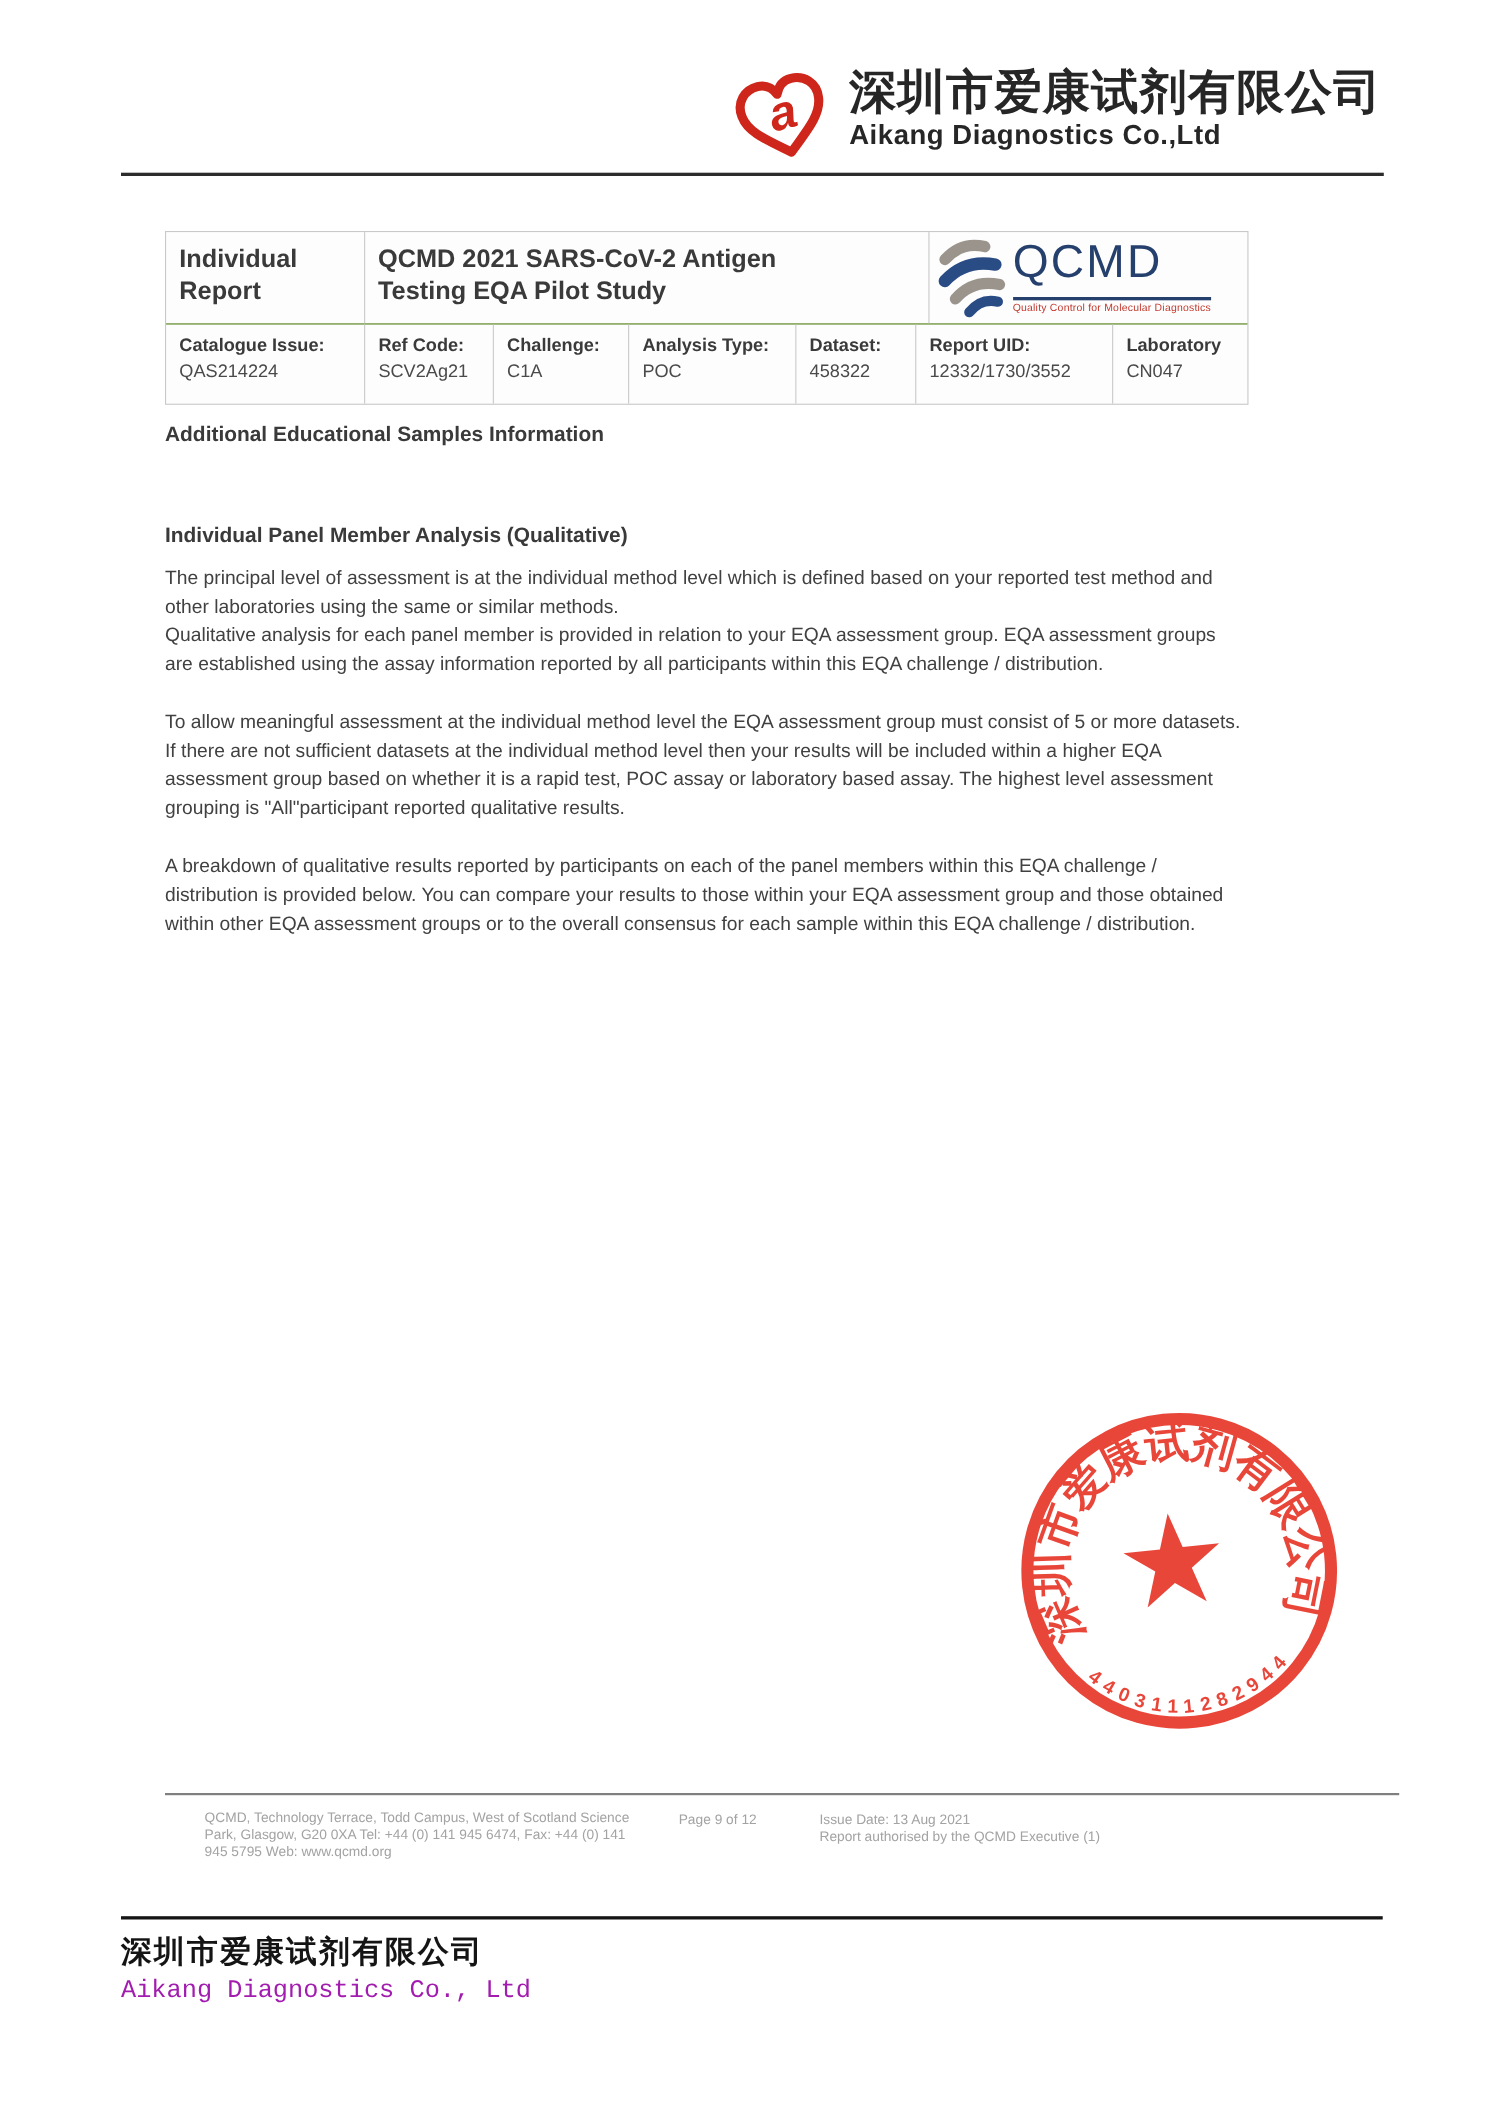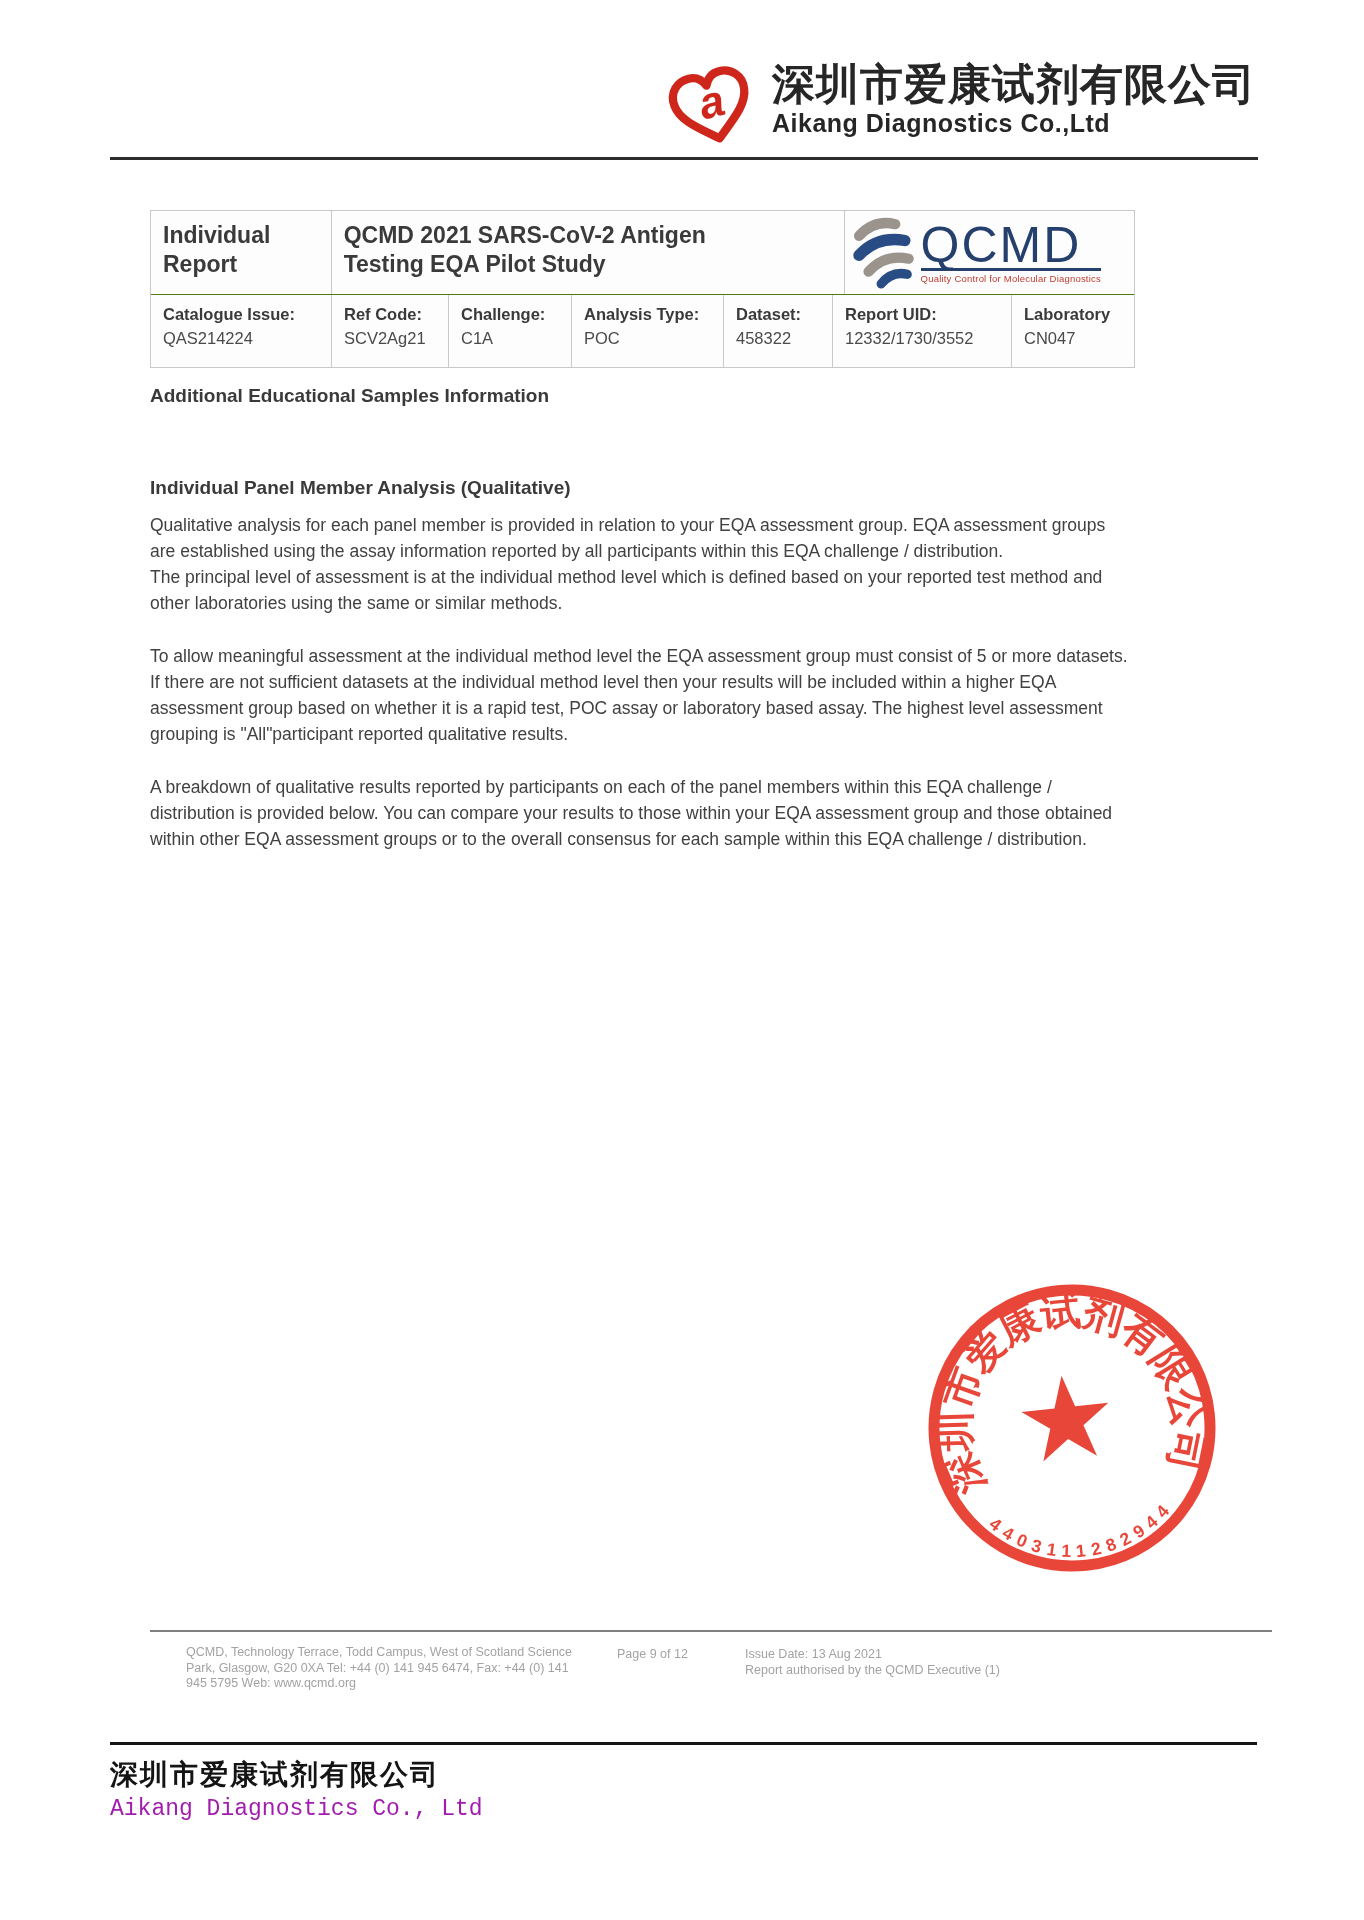--- a/index.html
+++ b/index.html
@@ -25,22 +25,22 @@
   .c2{width:514px;}
   .c2 .rt-title{max-width:420px;}
   .c3{width:290px;display:flex;align-items:center;gap:6px;padding:4px 6px;}
   .fld-label{font-size:16.5px;font-weight:bold;color:#3a3a3a;white-space:nowrap;}
   .fld-value{font-size:16.5px;color:#4a4a4a;margin-top:5px;white-space:nowrap;}
   .f1{width:181px;} .f2{width:117px;} .f3{width:123px;} .f4{width:152px;}
   .f5{width:109px;} .f6{width:179px;} .f7{flex:1;}
 
   
   .qcmd-word{display:flex;flex-direction:column;}
-  .qcmd-text{font-size:50px;line-height:.92;font-weight:500;color:#26406e;letter-spacing:2px;
-             border-bottom:3px solid #26406e;padding-bottom:0;}
+  .qcmd-text{font-size:42px;line-height:.92;font-weight:500;color:#26406e;letter-spacing:2px;
+             border-bottom:3px solid #26406e;padding-bottom:12px;}
   .qcmd-tag{color:#c23a2e;font-size:9.5px;font-weight:normal;margin-top:2px;white-space:nowrap;letter-spacing:.2px;}
 
   
   .h-section{position:absolute;left:150px;font-size:19px;font-weight:bold;color:#3a3a3a;}
   .h1{top:385px;}
   .h2{top:477px;}
   .bodytext{position:absolute;left:150px;top:512px;width:978px;font-size:17.5px;line-height:26px;color:#414141;}
   .bodytext p{margin:0;}
   .pblock{margin-bottom:27px;}
 
@@ -133,22 +133,22 @@
         <div class="fld-value">CN047</div>
       </div>
     </div>
   </div>
 
   <div class="h-section h1">Additional Educational Samples Information</div>
   <div class="h-section h2">Individual Panel Member Analysis (Qualitative)</div>
 
   <div class="bodytext">
     <div class="pblock">
+      <p>The principal level of assessment is at the individual method level which is defined based on your reported test method and other laboratories using the same or similar methods.</p>
       <p>Qualitative analysis for each panel member is provided in relation to your EQA assessment group. EQA assessment groups are established using the assay information reported by all participants within this EQA challenge / distribution.</p>
-      <p>The principal level of assessment is at the individual method level which is defined based on your reported test method and other laboratories using the same or similar methods.</p>
     </div>
     <div class="pblock">
       <p>To allow meaningful assessment at the individual method level the EQA assessment group must consist of 5 or more datasets. If there are not sufficient datasets at the individual method level then your results will be included within a higher EQA assessment group based on whether it is a rapid test, POC assay or laboratory based assay. The highest level assessment grouping is "All"participant reported qualitative results.</p>
     </div>
     <div class="pblock">
       <p>A breakdown of qualitative results reported by participants on each of the panel members within this EQA challenge / distribution is provided below. You can compare your results to those within your EQA assessment group and those obtained within other EQA assessment groups or to the overall consensus for each sample within this EQA challenge / distribution.</p>
     </div>
   </div>
 
   <svg class="stamp" viewBox="-150 -150 300 300">

